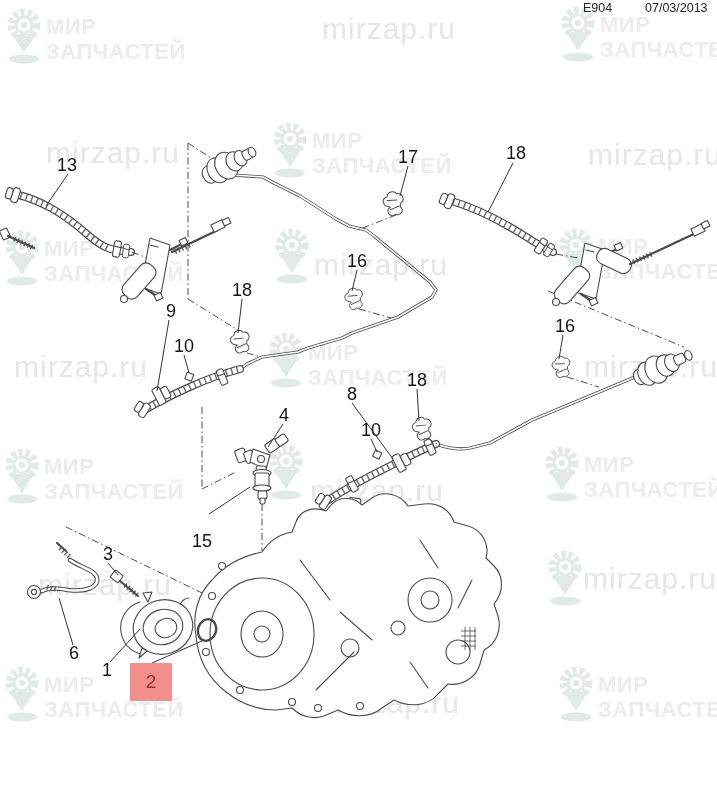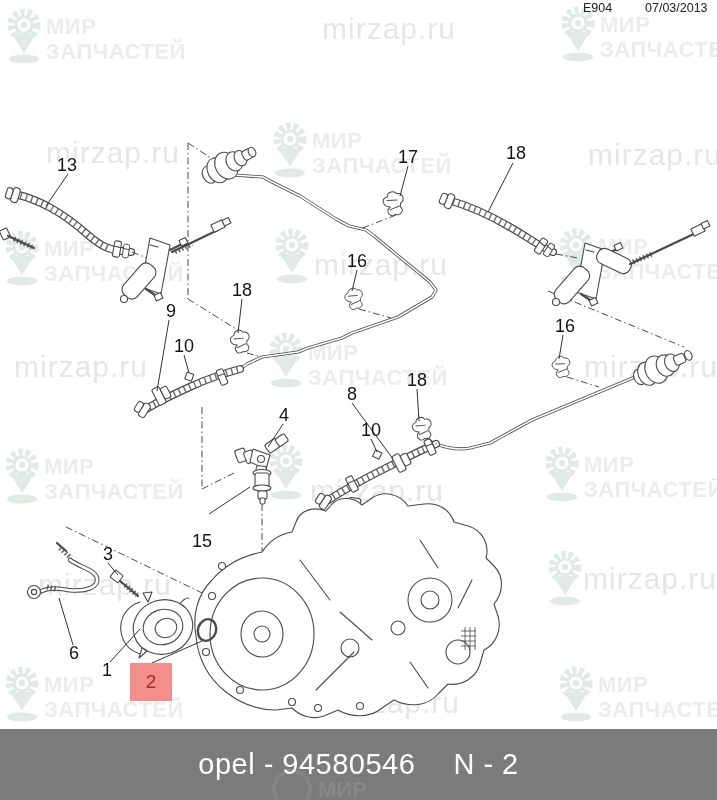--- a/index.html
+++ b/index.html
@@ -485,21 +485,14 @@
       <div class="callout" style="left: 202px; top: 541px;">15</div>
       <div class="callout" style="left: 108px; top: 554px;">3</div>
       <div class="callout" style="left: 74px; top: 653px;">6</div>
       <div class="callout" style="left: 107px; top: 670px;">1</div>
       <div class="callout hl" style="left: 151px; top: 682px; background: rgb(242, 143, 139); color: rgb(158, 47, 40);">2</div>
     </div>
 
   <div class="hdr hdr-code">E904</div>
   <div class="hdr hdr-date">07/03/2013</div>
 
-  <div class="footer-bar">
-    <div class="bar-ghost"></div>
-    <span class="bar-ghost-text">МИР</span>
-    <div class="footer-text">
-      <span>opel - 94580546</span><span class="ref">N - 2</span>
-    </div>
-  </div>
 
 </div>
 
 </body></html>

